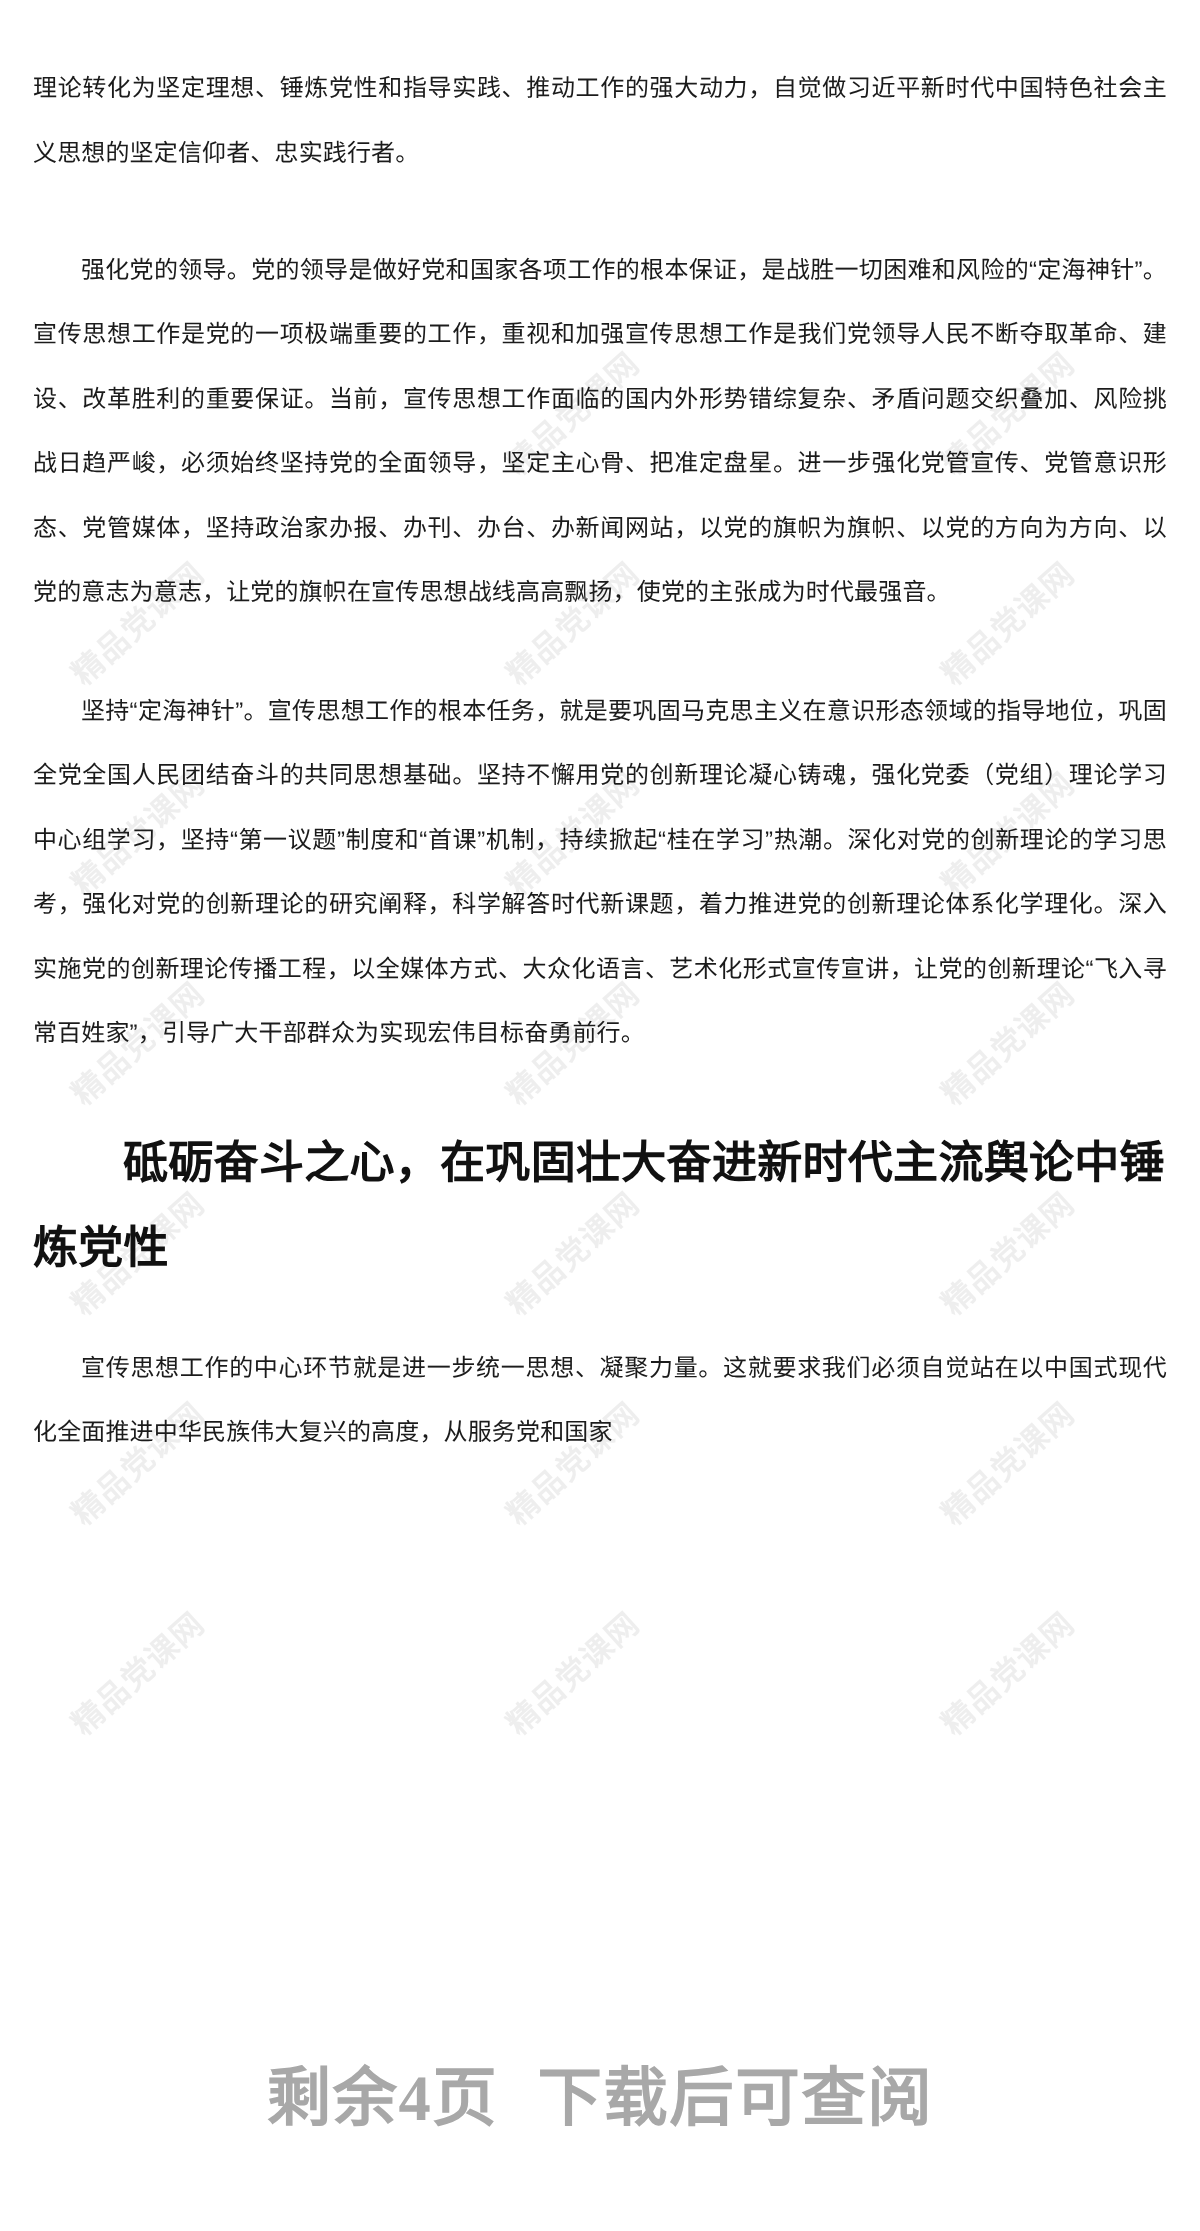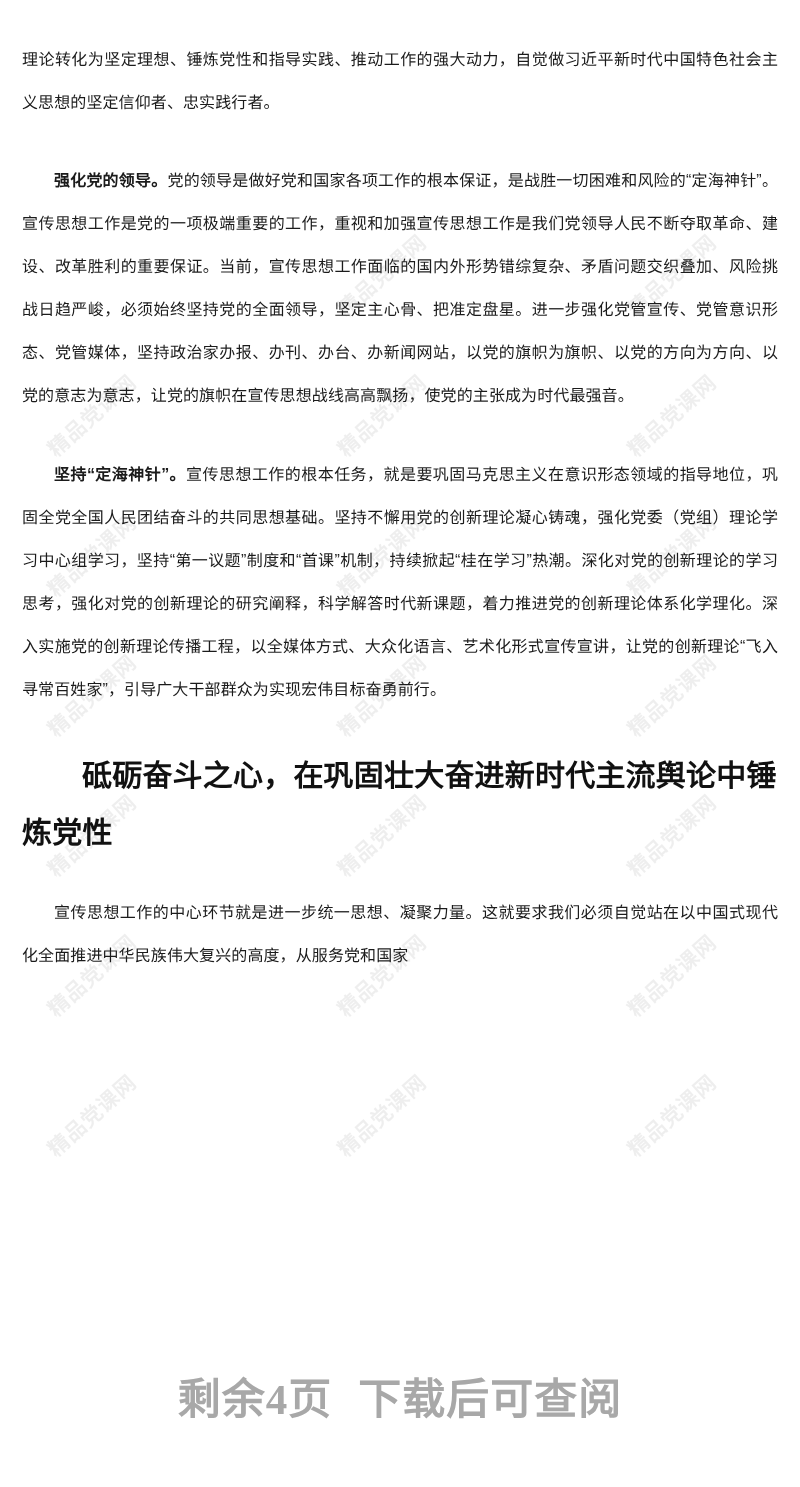--- a/index.html
+++ b/index.html
@@ -63,21 +63,21 @@
     text-align: justify;
     text-justify: inter-character;
     text-align-last: left;
     letter-spacing: 0.1px;
     color: #1b1b1b;
   }
   p.para.indent {
     text-indent: 2em;
   }
   p.para .lead {
-    font-weight: 700;
+    font-weight: 400;
     margin-top: 24px;
   }
 
   
   .block-gap-a { height: 35px; }
   .block-gap-b { height: 36px; }
   .block-gap-c { height: 36px; }
   .block-gap-e { height: 30px; }
 
   h2.section-heading {

